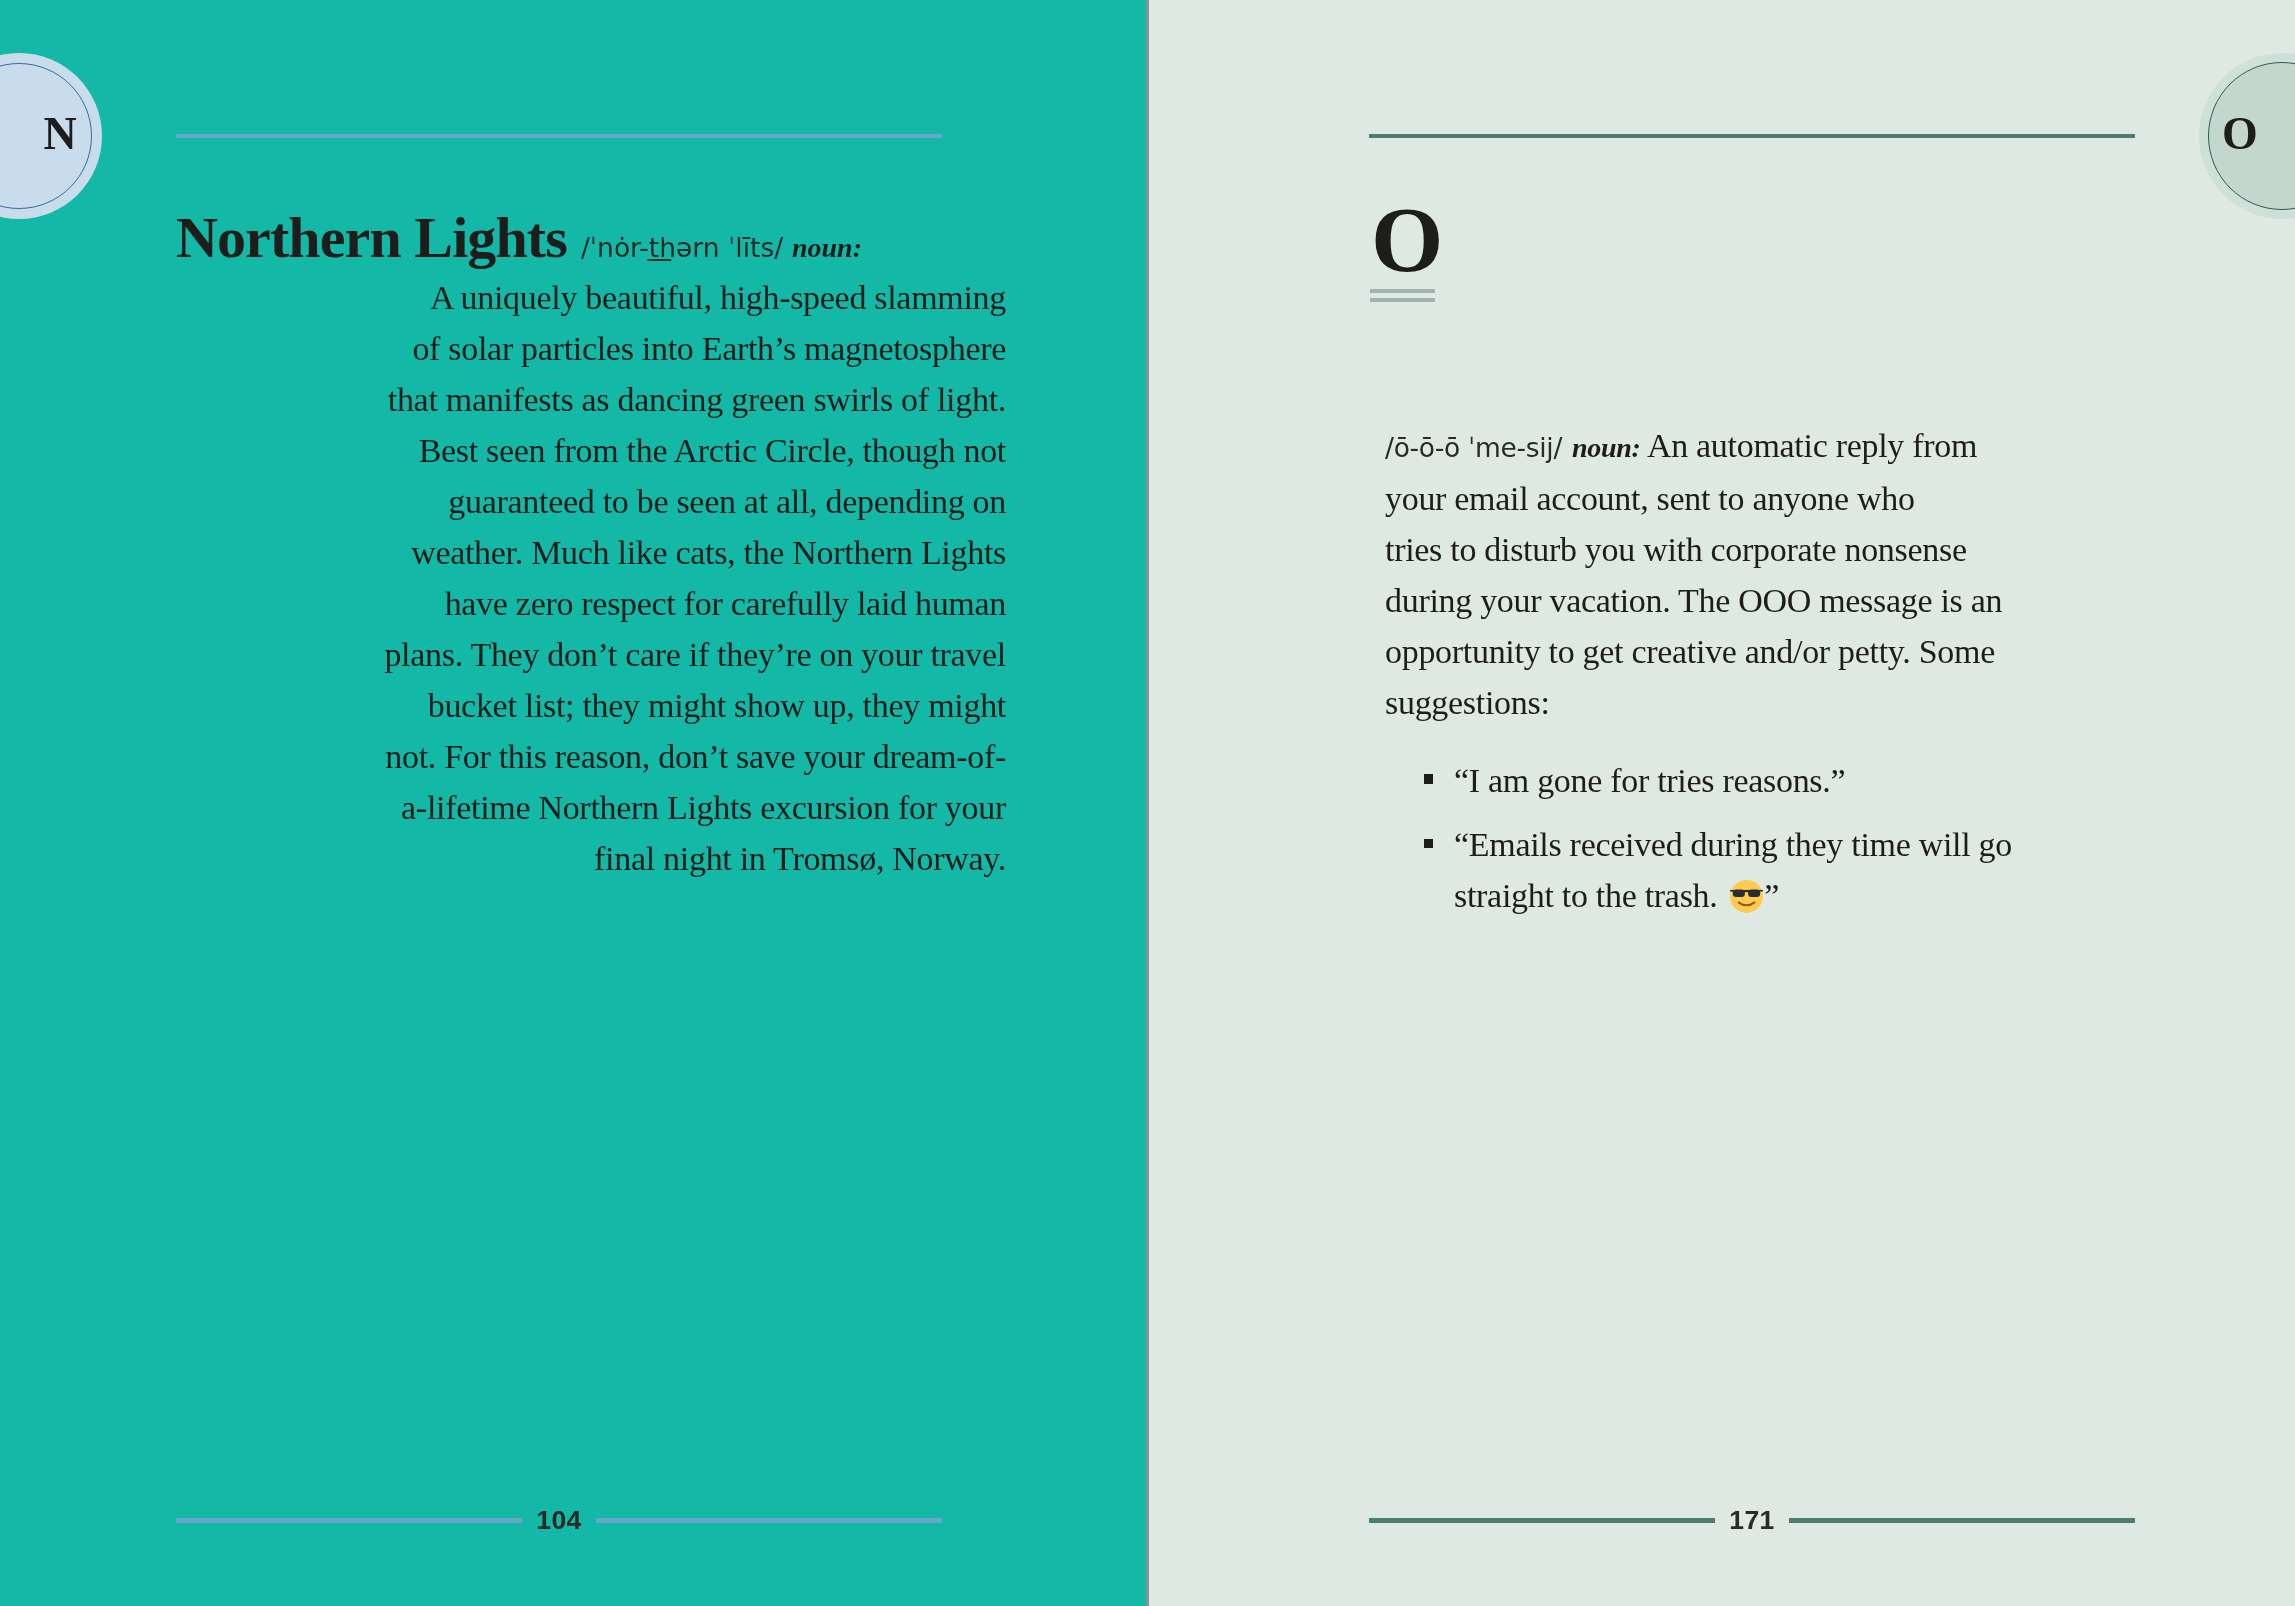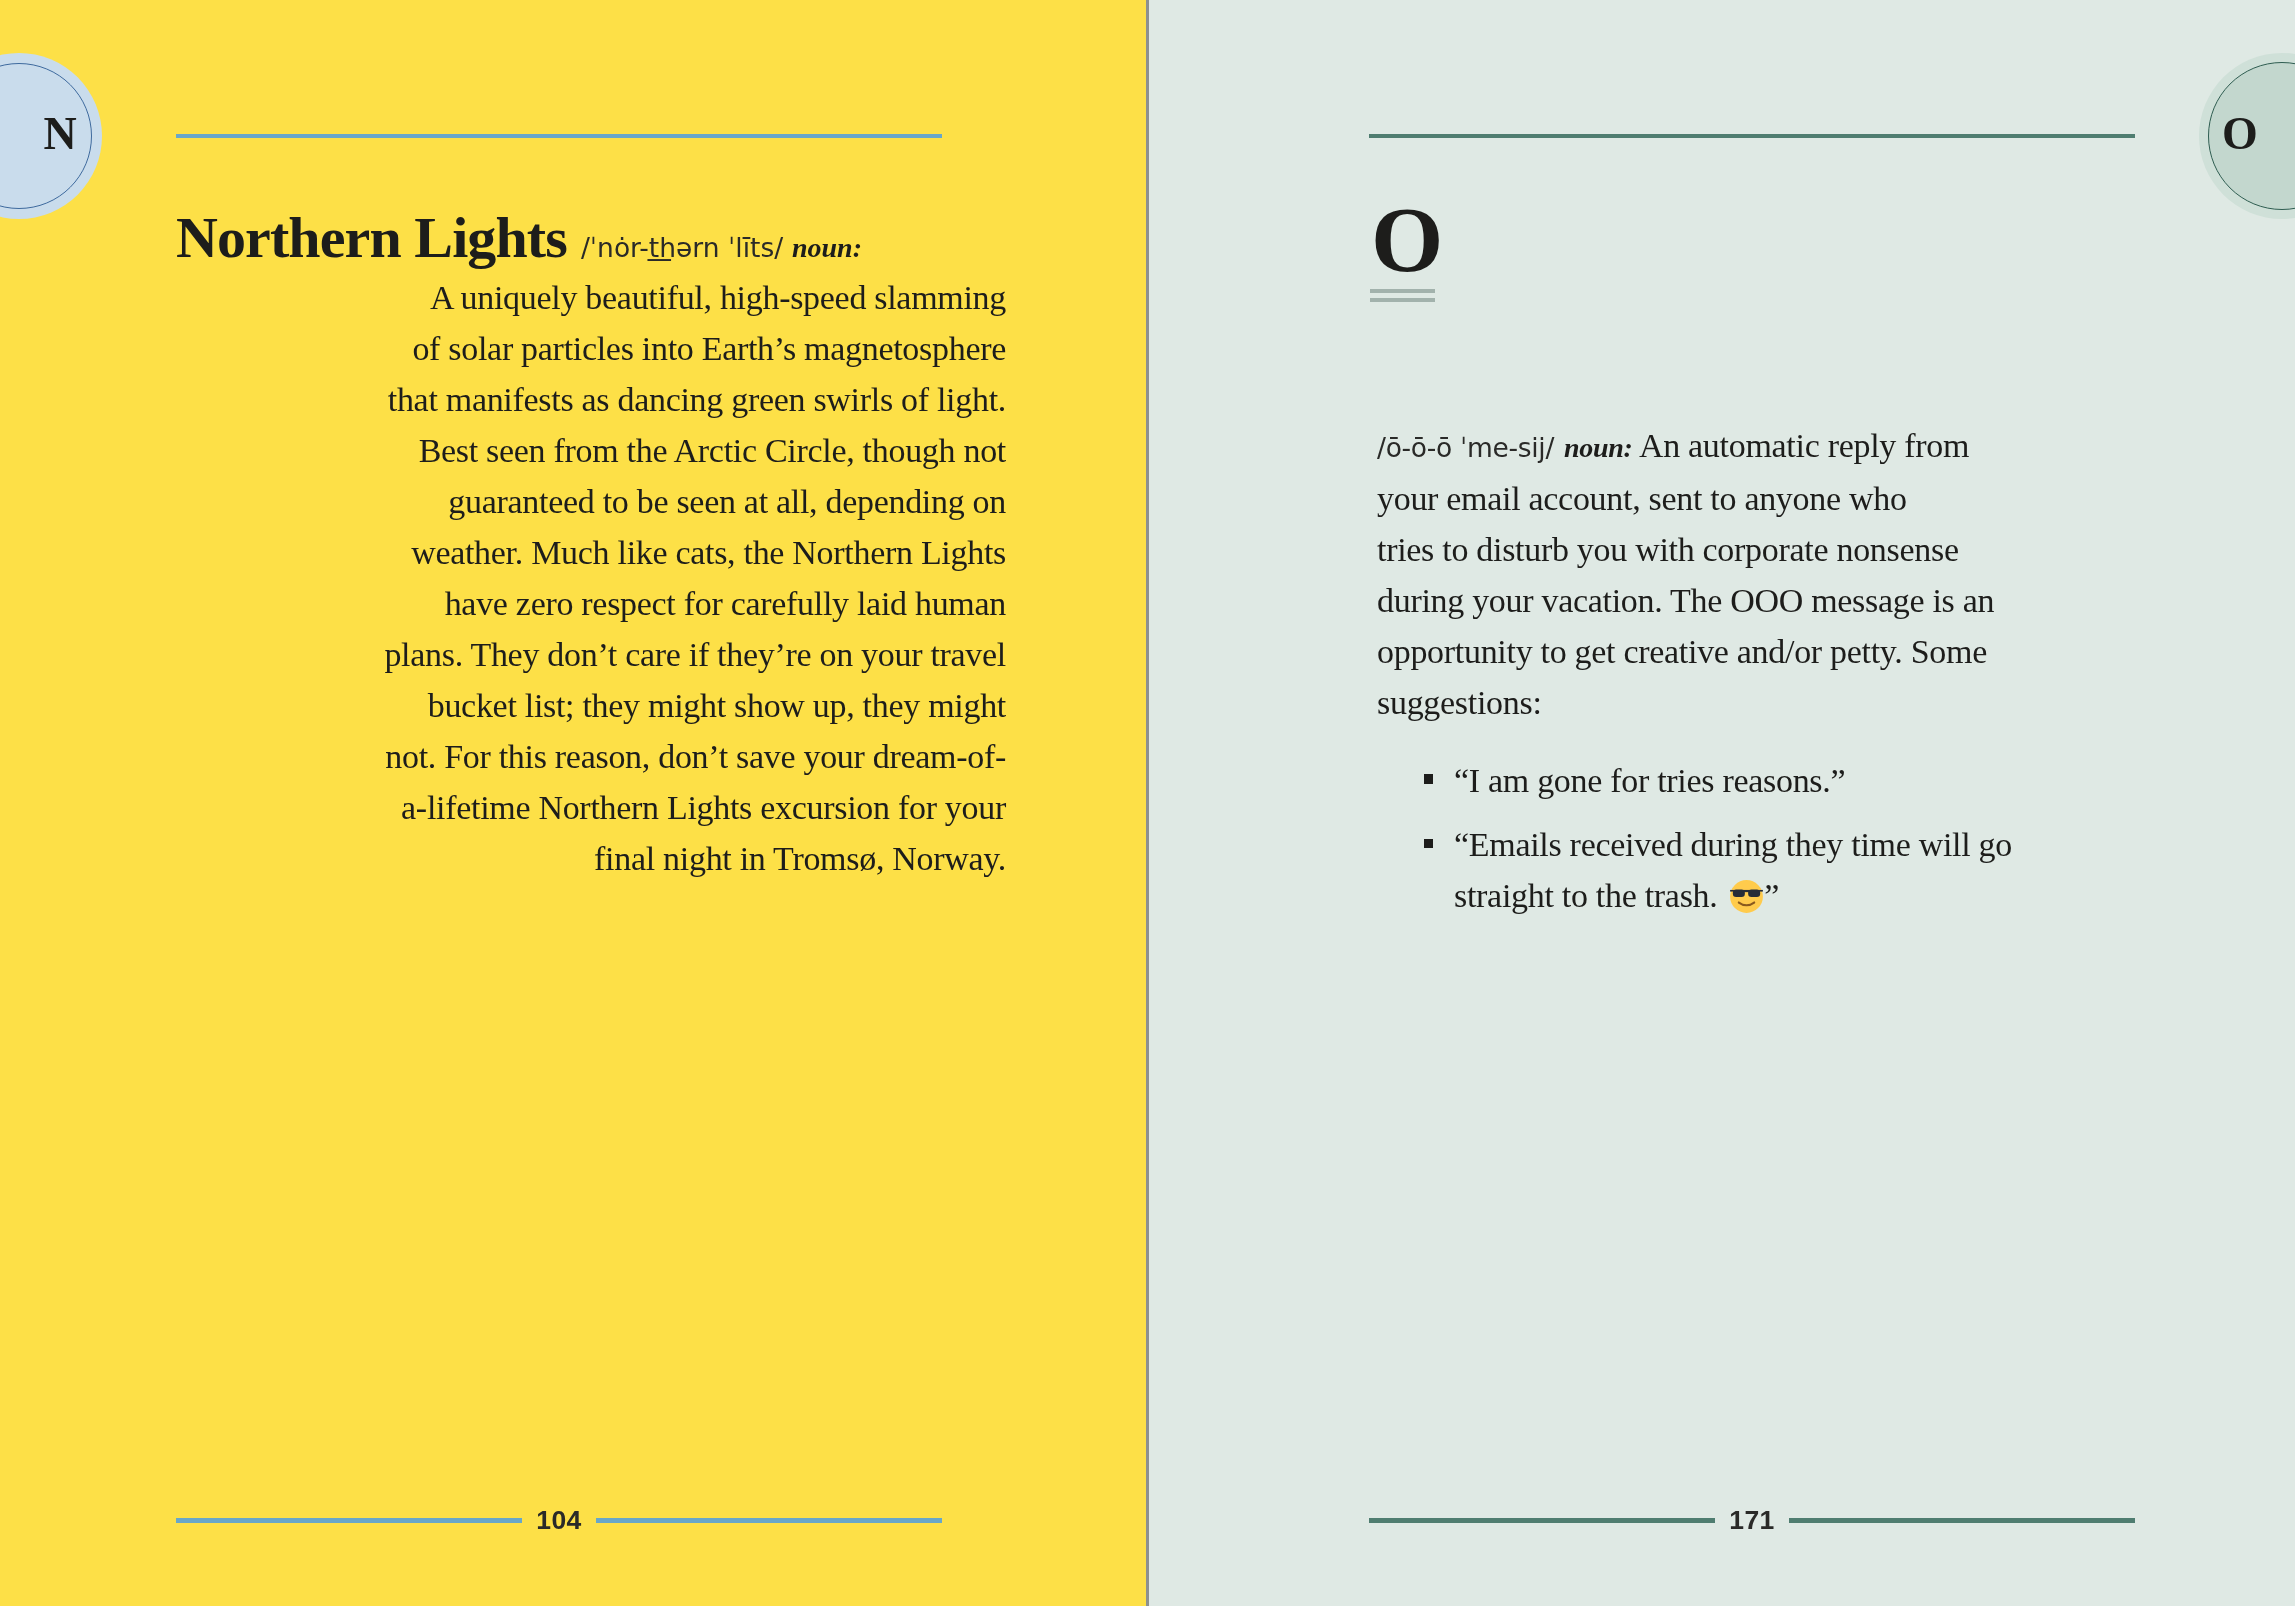--- a/index.html
+++ b/index.html
@@ -1,18 +1,18 @@
 <!DOCTYPE html>
 <html style="font-size:14px"><head>
 <meta charset="utf-8">
 <style>
   html,body{margin:0;padding:0;background:#ffffff;}
   .spread{position:relative;width:2295px;height:1607px;overflow:hidden;font-family:"Liberation Serif",serif;color:#1d1d1b;}
   .page{position:absolute;top:0;bottom:0;}
-  .page.left{left:0;width:1310px;background:#fde047;}
+  .page.left{left:0;width:1310px;background:#14b8a6;}
   .seam{position:absolute;left:1146px;top:0;width:2.6px;height:100%;background:#8c918f;}
   .page.right{left:1149px;width:1147px;background:#dfe9e4;}
 
   .rule{position:absolute;height:4.4px;}
   .rule.blue{background:#69a7c9;}
   .rule.green{background:#4f7d70;}
   .rule.top-left{left:176px;top:134px;width:766px;}
 
   .entry-head{position:absolute;left:176px;top:207px;margin:0;line-height:62px;white-space:nowrap;font-weight:700;}
   .hw{font-family:"Liberation Serif",serif;font-size:58px;font-weight:700;letter-spacing:-0.9px;}
@@ -26,21 +26,21 @@
   .pagefoot.left-foot{left:176px;width:766px;}
   .pagefoot.right-foot{left:220px;width:766px;}
   .pn-line{flex:1;height:4.4px;}
   .pn{font-family:"Liberation Sans",sans-serif;font-size:26.5px;font-weight:700;letter-spacing:0.4px;color:#2a2a28;}
 
   
   .section-letter{position:absolute;left:222px;top:193px;margin:0;font-size:93px;line-height:93px;font-weight:700;font-family:"Liberation Serif",serif;}
   .dbl-rule{position:absolute;left:221px;top:289px;width:65px;}
   .dbl-rule span{display:block;height:4.4px;background:#a2b2ac;margin-bottom:4.4px;}
   .entry-head2{position:absolute;left:222px;top:369px;margin:0;line-height:60px;white-space:nowrap;font-size:58px;font-weight:700;letter-spacing:-0.9px;}
-  .right-def{left:228px;top:420px;width:830px;}
+  .right-def{left:236px;top:420px;width:830px;}
   .bullet-list{position:absolute;left:273px;top:755px;width:689px;margin:0;padding:0;list-style:none;}
   .bullet-list li{position:relative;padding-left:32px;margin:0 0 13.2px 0;font-size:34px;line-height:51px;letter-spacing:-0.3px;white-space:pre-line;}
   .bullet-sq{position:absolute;left:1.8px;top:19.4px;width:9.7px;height:9.7px;background:#1d1d1b;}
   .emoji{display:inline-block;width:35px;height:35px;vertical-align:-7px;margin-left:3.5px;}
   .emoji svg{display:block;width:100%;height:100%;}
 
   
   .tab{position:absolute;width:166px;height:166px;border-radius:50%;top:53px;}
   .tab-n{left:-64px;background:#c9dcec;}
   .tab-o{left:2199px;background:#cfe0d8;}

